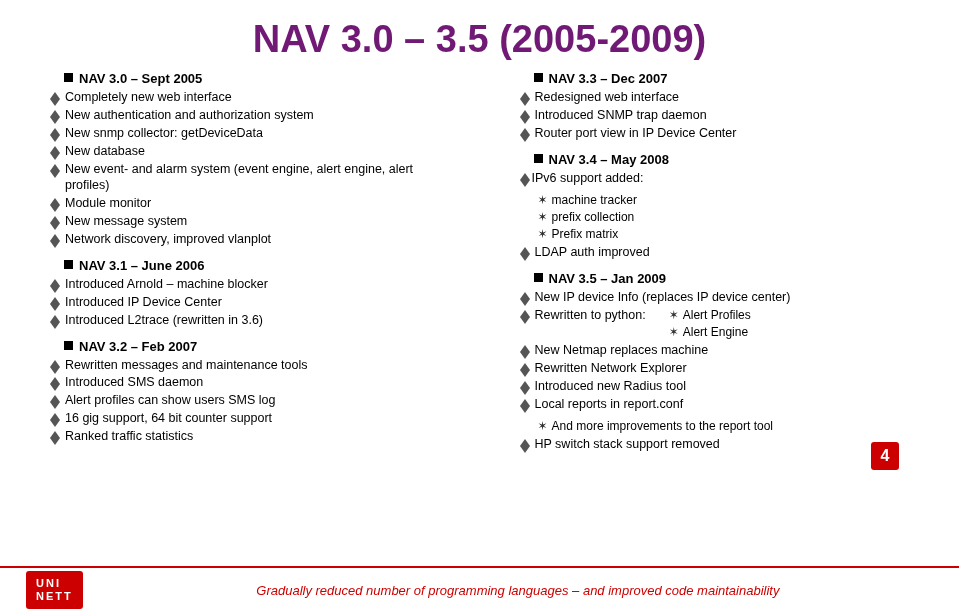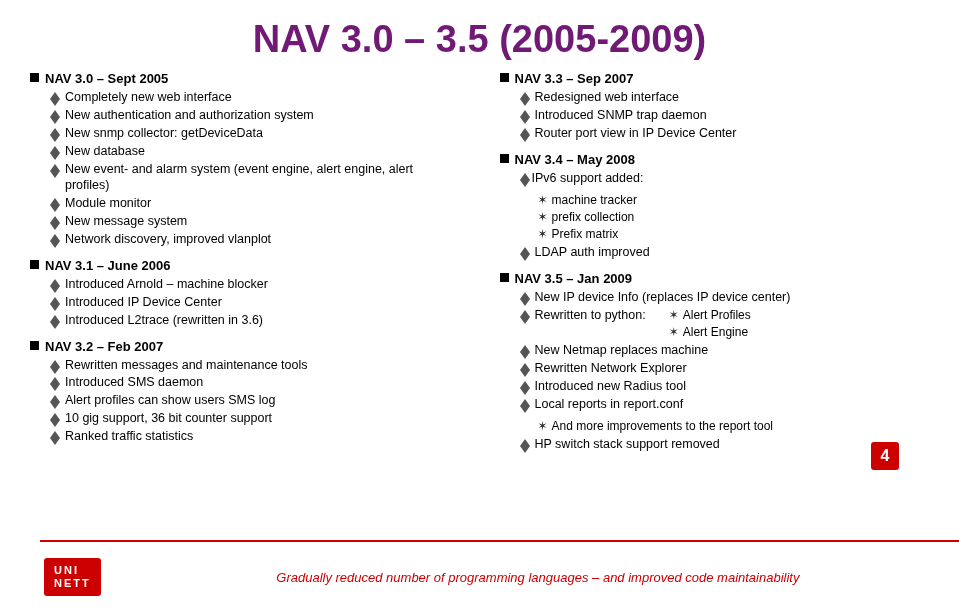--- a/index.html
+++ b/index.html
@@ -58,20 +58,21 @@
     }
 
     .section-title {
       font-size: 13px;
       font-weight: bold;
       color: #000;
       display: flex;
       align-items: flex-start;
       gap: 6px;
       margin-bottom: 3px;
+      margin-left: 34px;
     }
 
     .bullet-square {
       display: inline-block;
       width: 9px;
       height: 9px;
       background: #000;
       margin-top: 2px;
       flex-shrink: 0;
     }
@@ -148,25 +149,24 @@
       justify-content: center;
       font-size: 16px;
       font-weight: bold;
       border-radius: 3px;
     }
 
     
     .footer {
       display: flex;
       align-items: center;
-      padding: 8px 4px;
+      padding: 8px 26px;
       border-top: 2px solid #cc0000;
       gap: 20px;
-      height: 72px;
-      margin-left: 40px;
+      height: 46px;
     }
 
     .logo {
       display: flex;
       align-items: center;
       justify-content: center;
     }
 
     .logo-box {
       background: #cc0000;
@@ -278,37 +278,37 @@
           <li>
               <span class="diamond"></span>
               <span>Introduced SMS daemon</span>
             </li>
           <li>
               <span class="diamond"></span>
               <span>Alert profiles can show users SMS log</span>
             </li>
           <li>
               <span class="diamond"></span>
-              <span>10 gig support, 36 bit counter support</span>
+              <span>16 gig support, 64 bit counter support</span>
             </li>
           <li>
               <span class="diamond"></span>
               <span>Ranked traffic statistics</span>
             </li>
         </ul>
       </div>
 
     </div>
 
     <div class="right-col">
 
       <div class="section">
         <div class="section-title">
           <span class="bullet-square"></span>
-          <span>NAV 3.3 – Sep 2007</span>
+          <span>NAV 3.3 – Dec 2007</span>
         </div>
         <ul class="items">
           <li>
               <span class="diamond"></span>
               <span>Redesigned web interface</span>
             </li>
           <li>
               <span class="diamond"></span>
               <span>Introduced SNMP trap daemon</span>
             </li>

